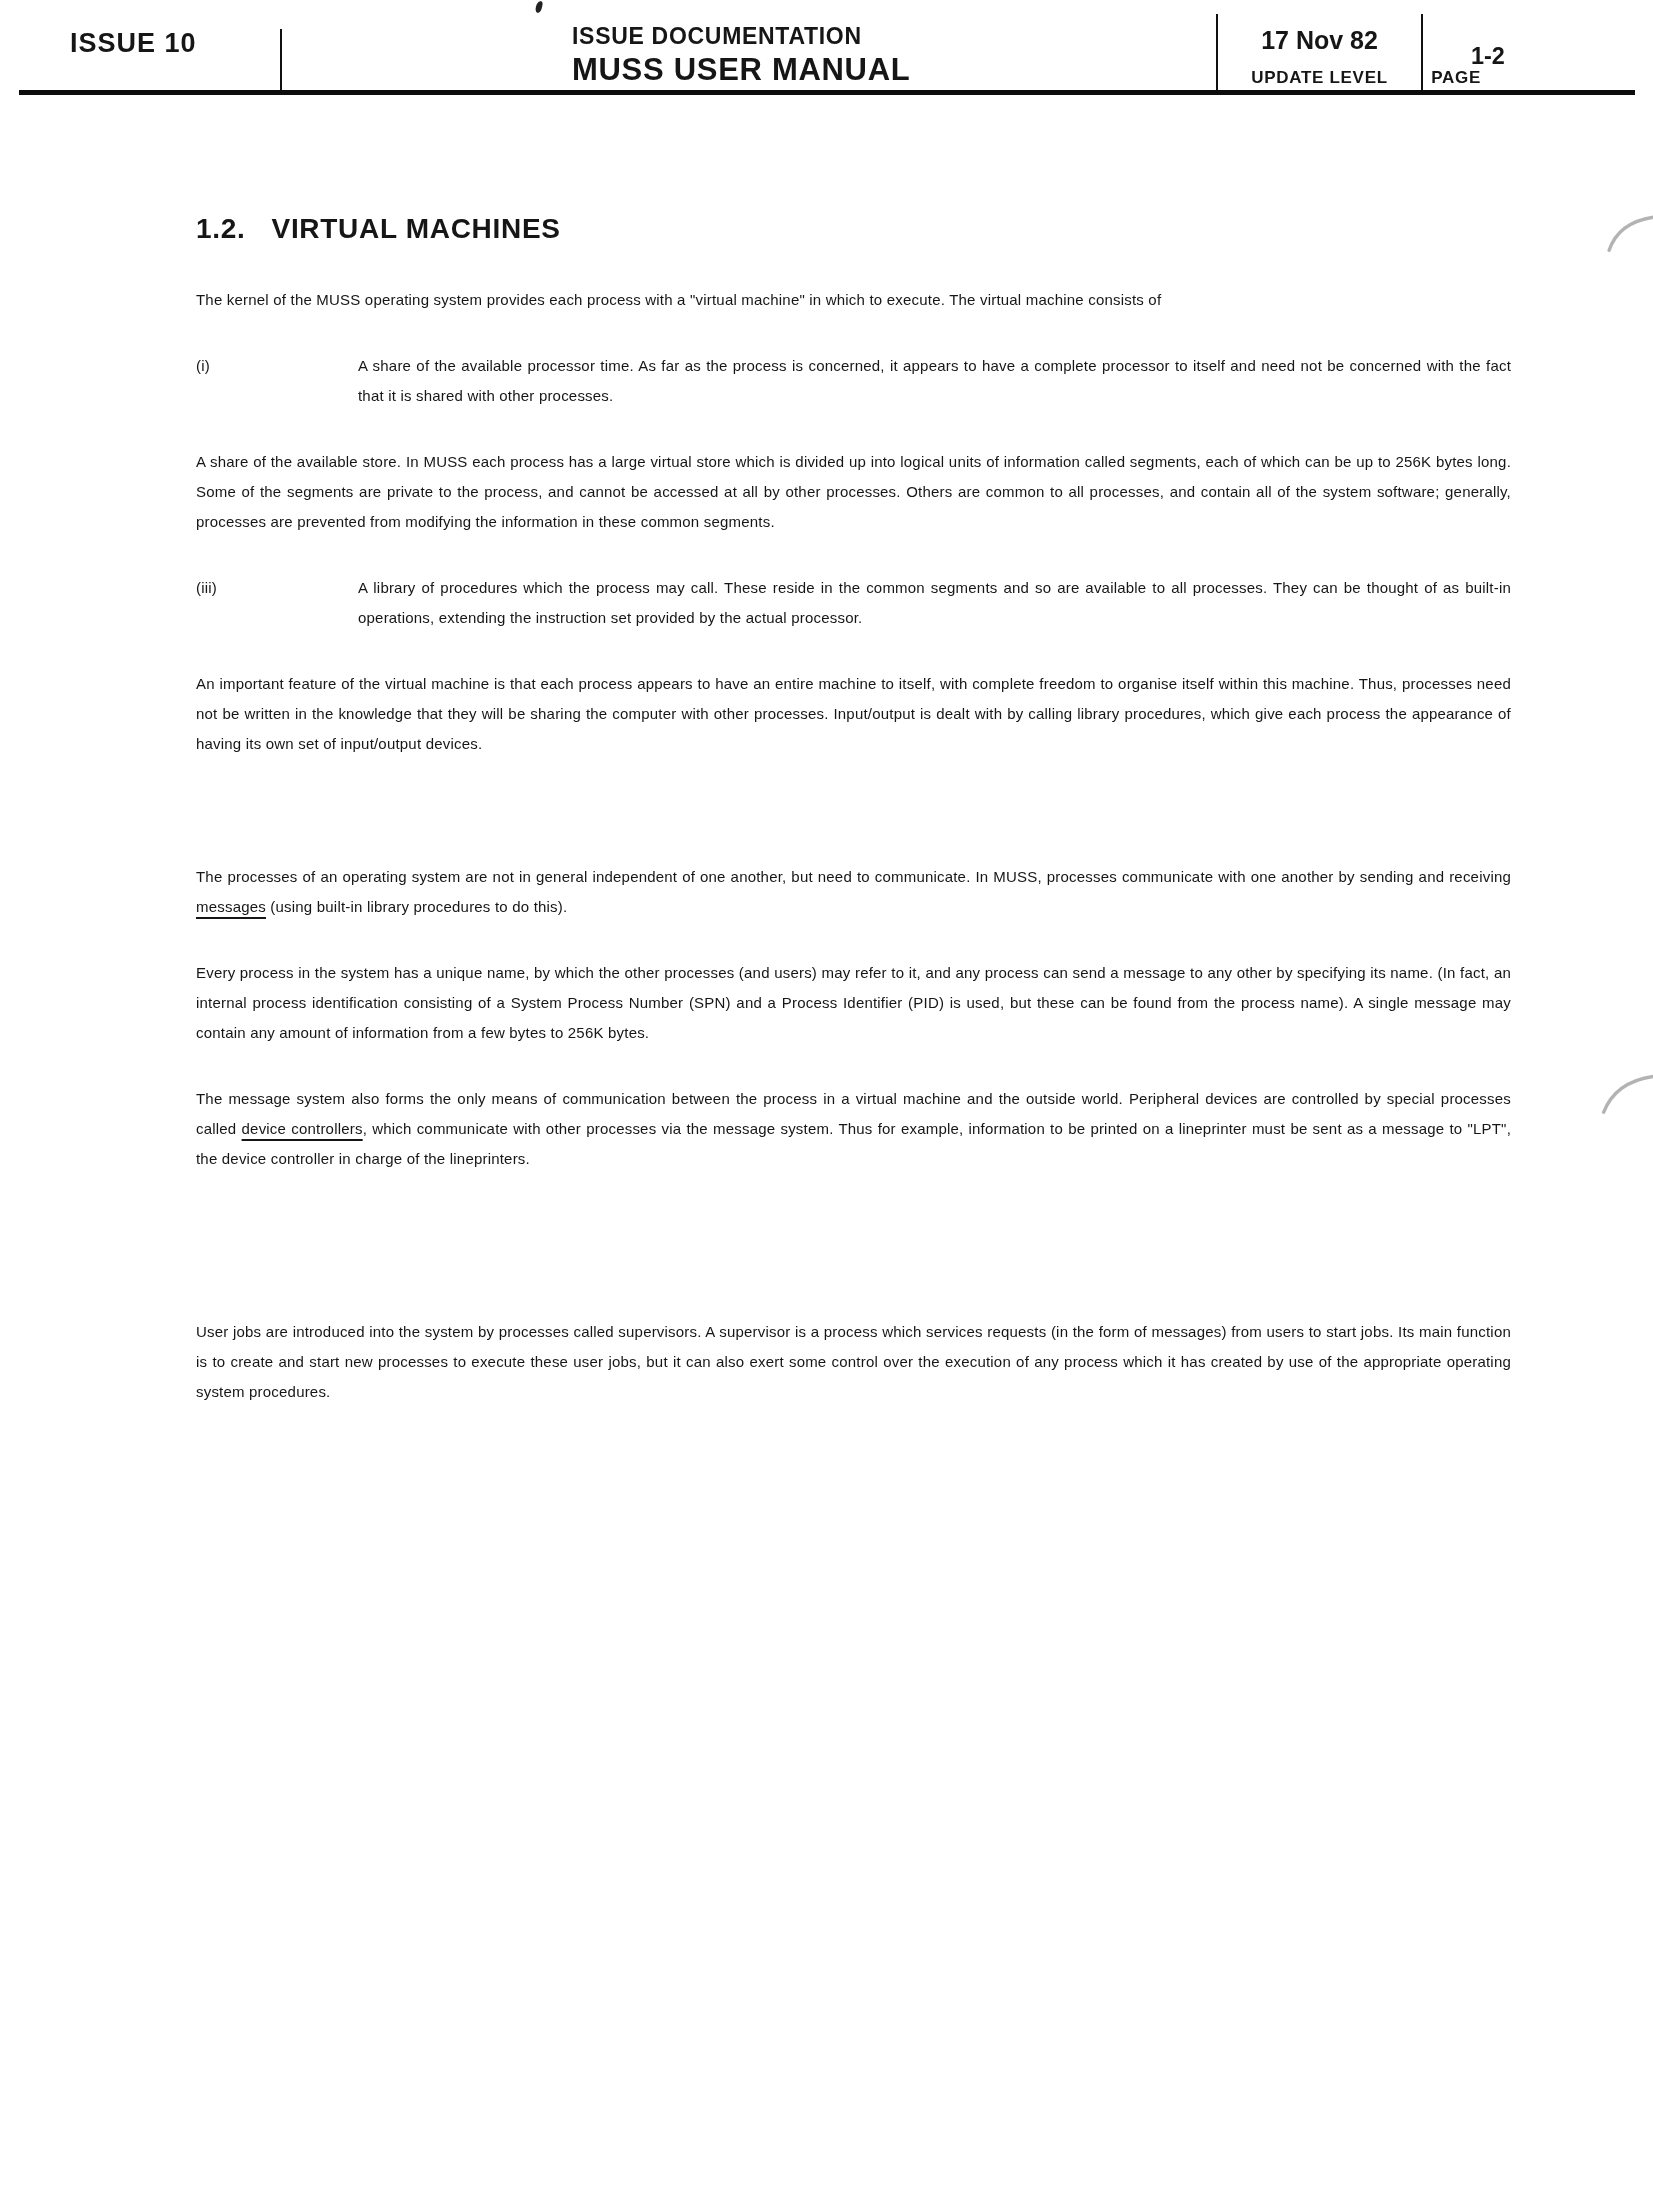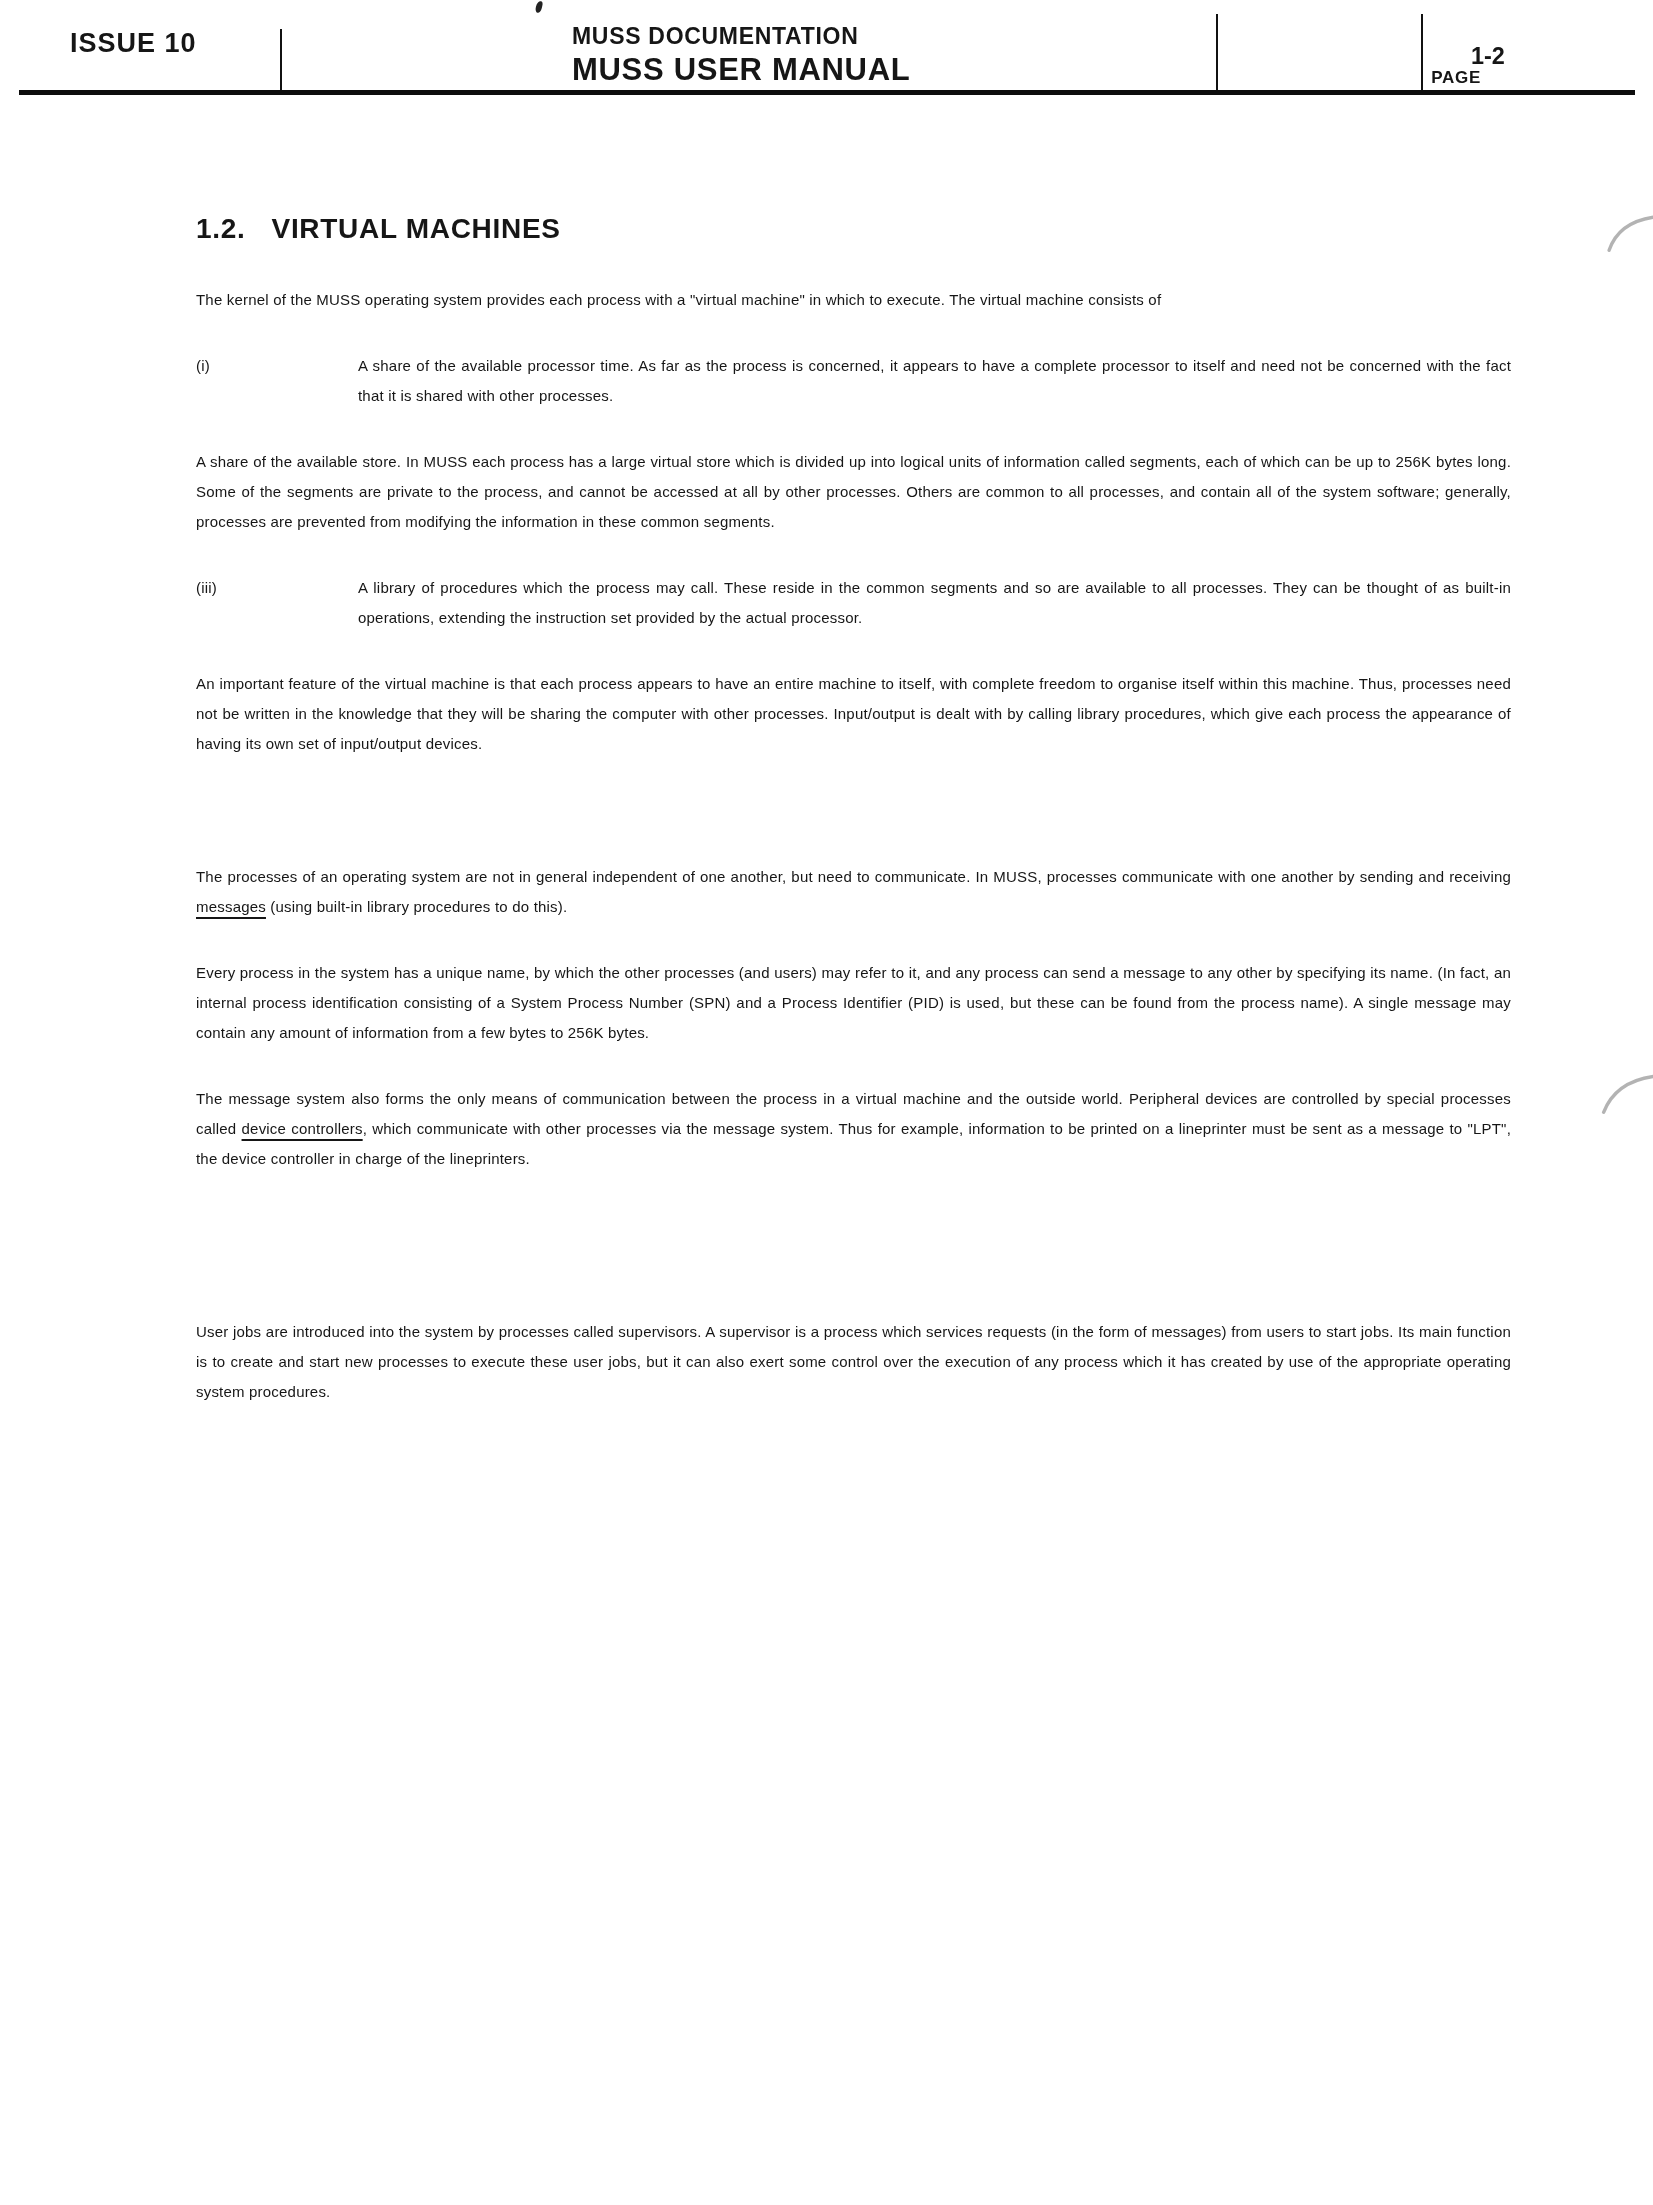--- a/index.html
+++ b/index.html
@@ -59,24 +59,28 @@
 </head>
 <body>
 
 <div class="page">
 
   <header class="hdr">
     <div class="speck"></div>
     <div class="issue">ISSUE 10</div>
     <div class="vline v1"></div>
     <div class="doc-titles">
-      <div class="doc-line1">MUSS DOCUMENTATION</div>
+      <div class="doc-line1">ISSUE DOCUMENTATION</div>
       <div class="doc-line2">MUSS USER MANUAL</div>
     </div>
     <div class="vline v2"></div>
+    <div class="cell-update">
+      <div class="update-date">17 Nov 82</div>
+      <div class="update-label">UPDATE LEVEL</div>
+    </div>
     <div class="vline v3"></div>
     <div class="cell-page">
       <div class="page-number">1-2</div>
       <div class="page-label">PAGE</div>
     </div>
     <div class="rule"></div>
   </header>
 
   <main class="content">
       <section class="sec">

